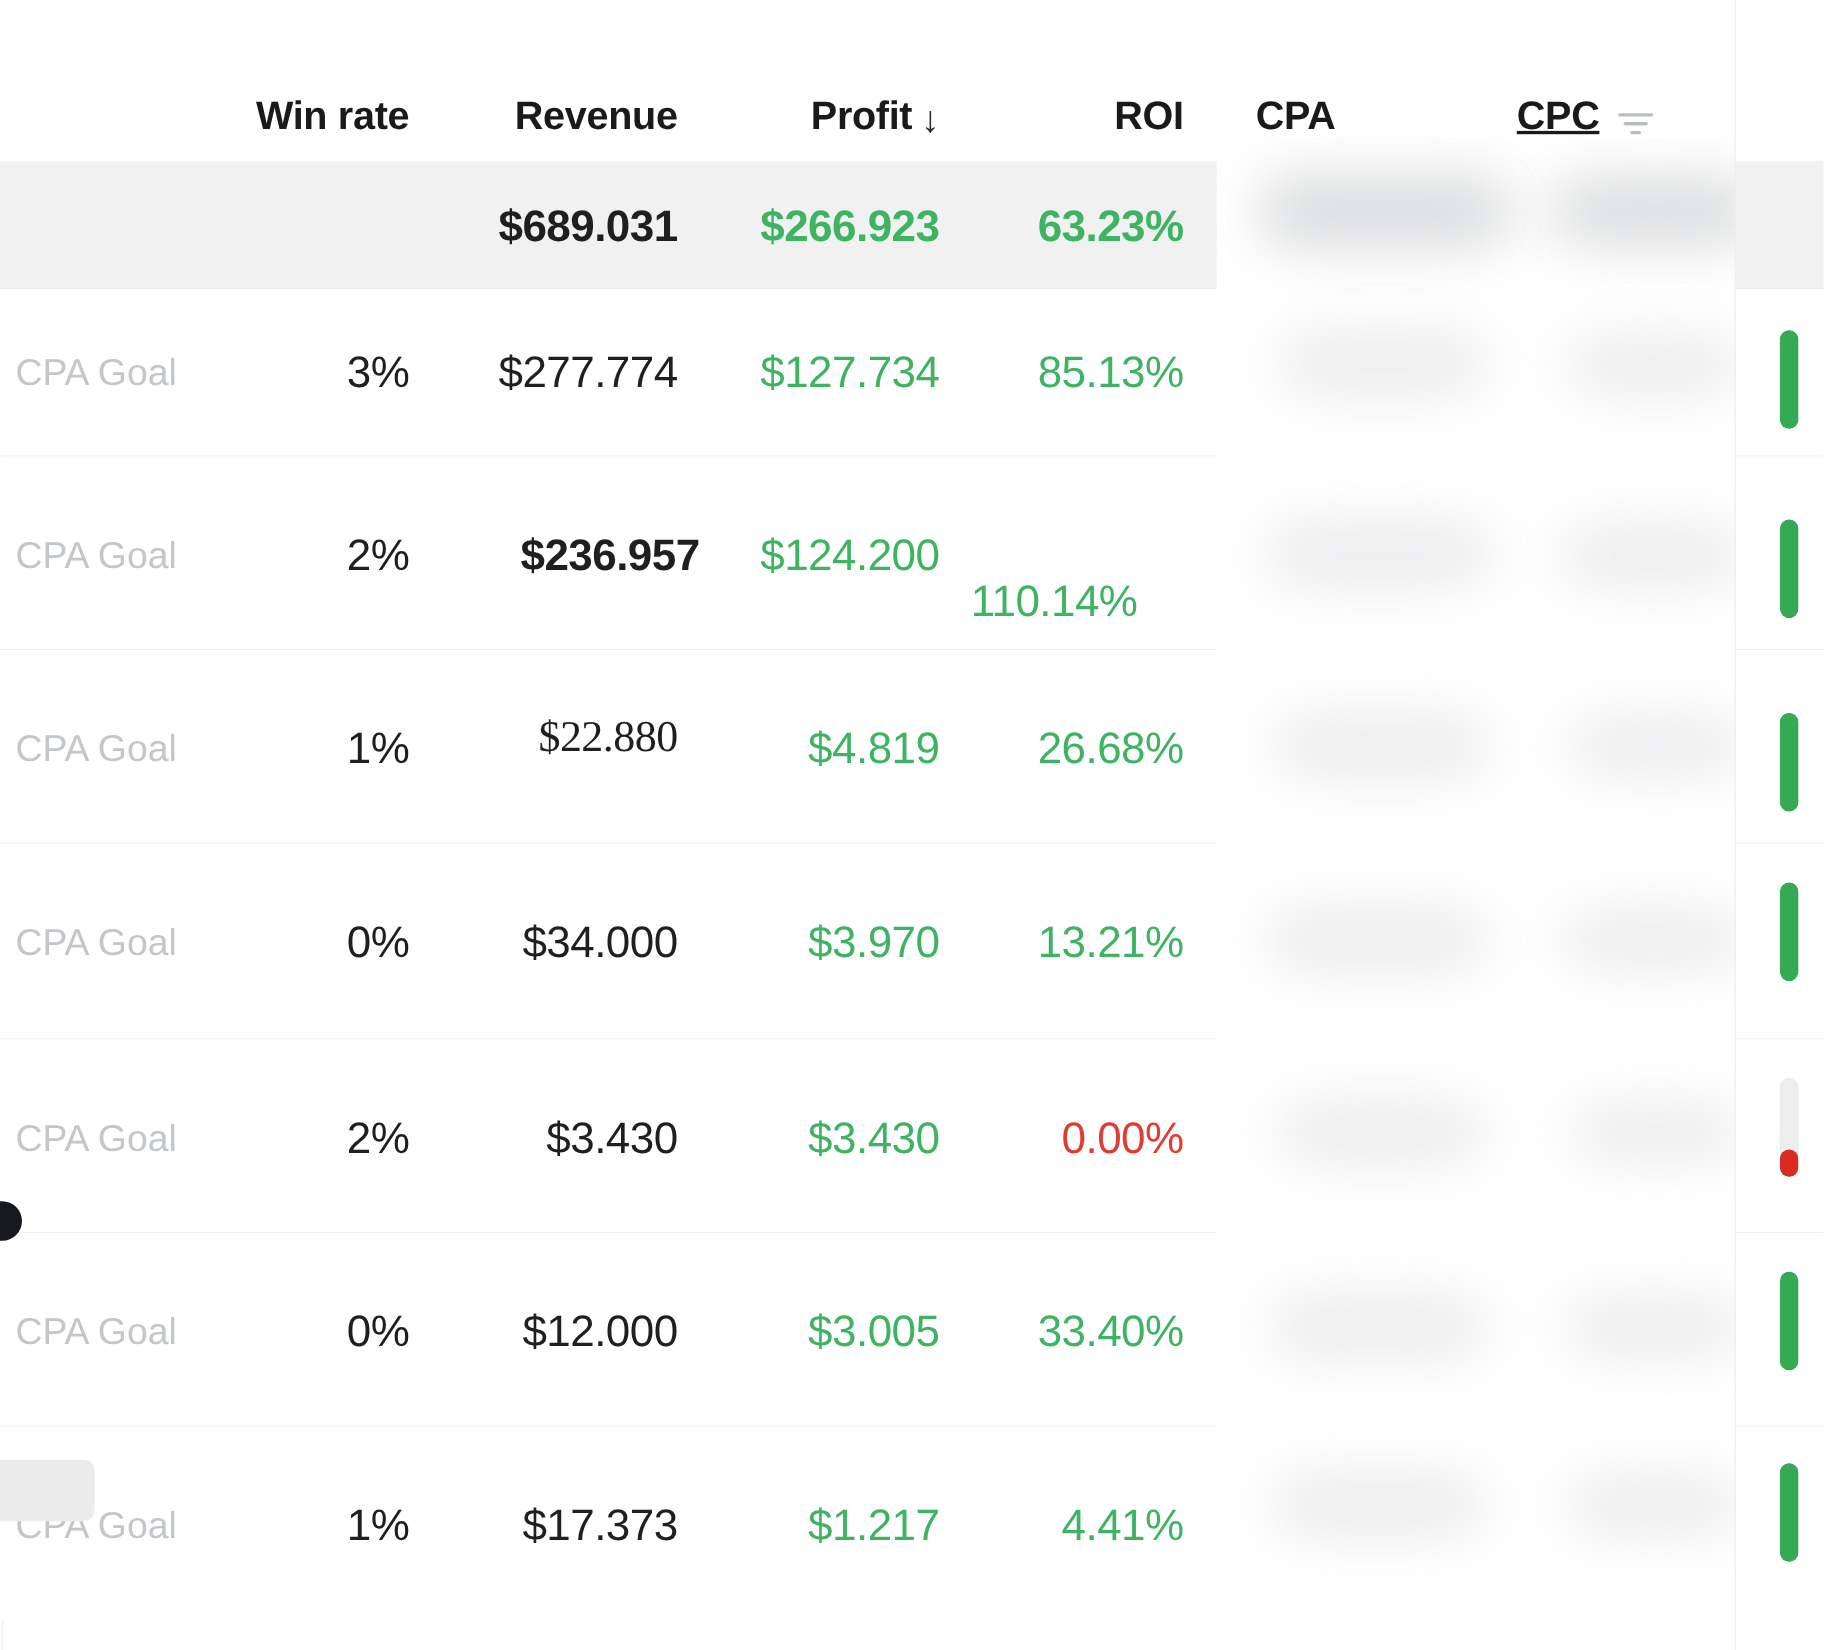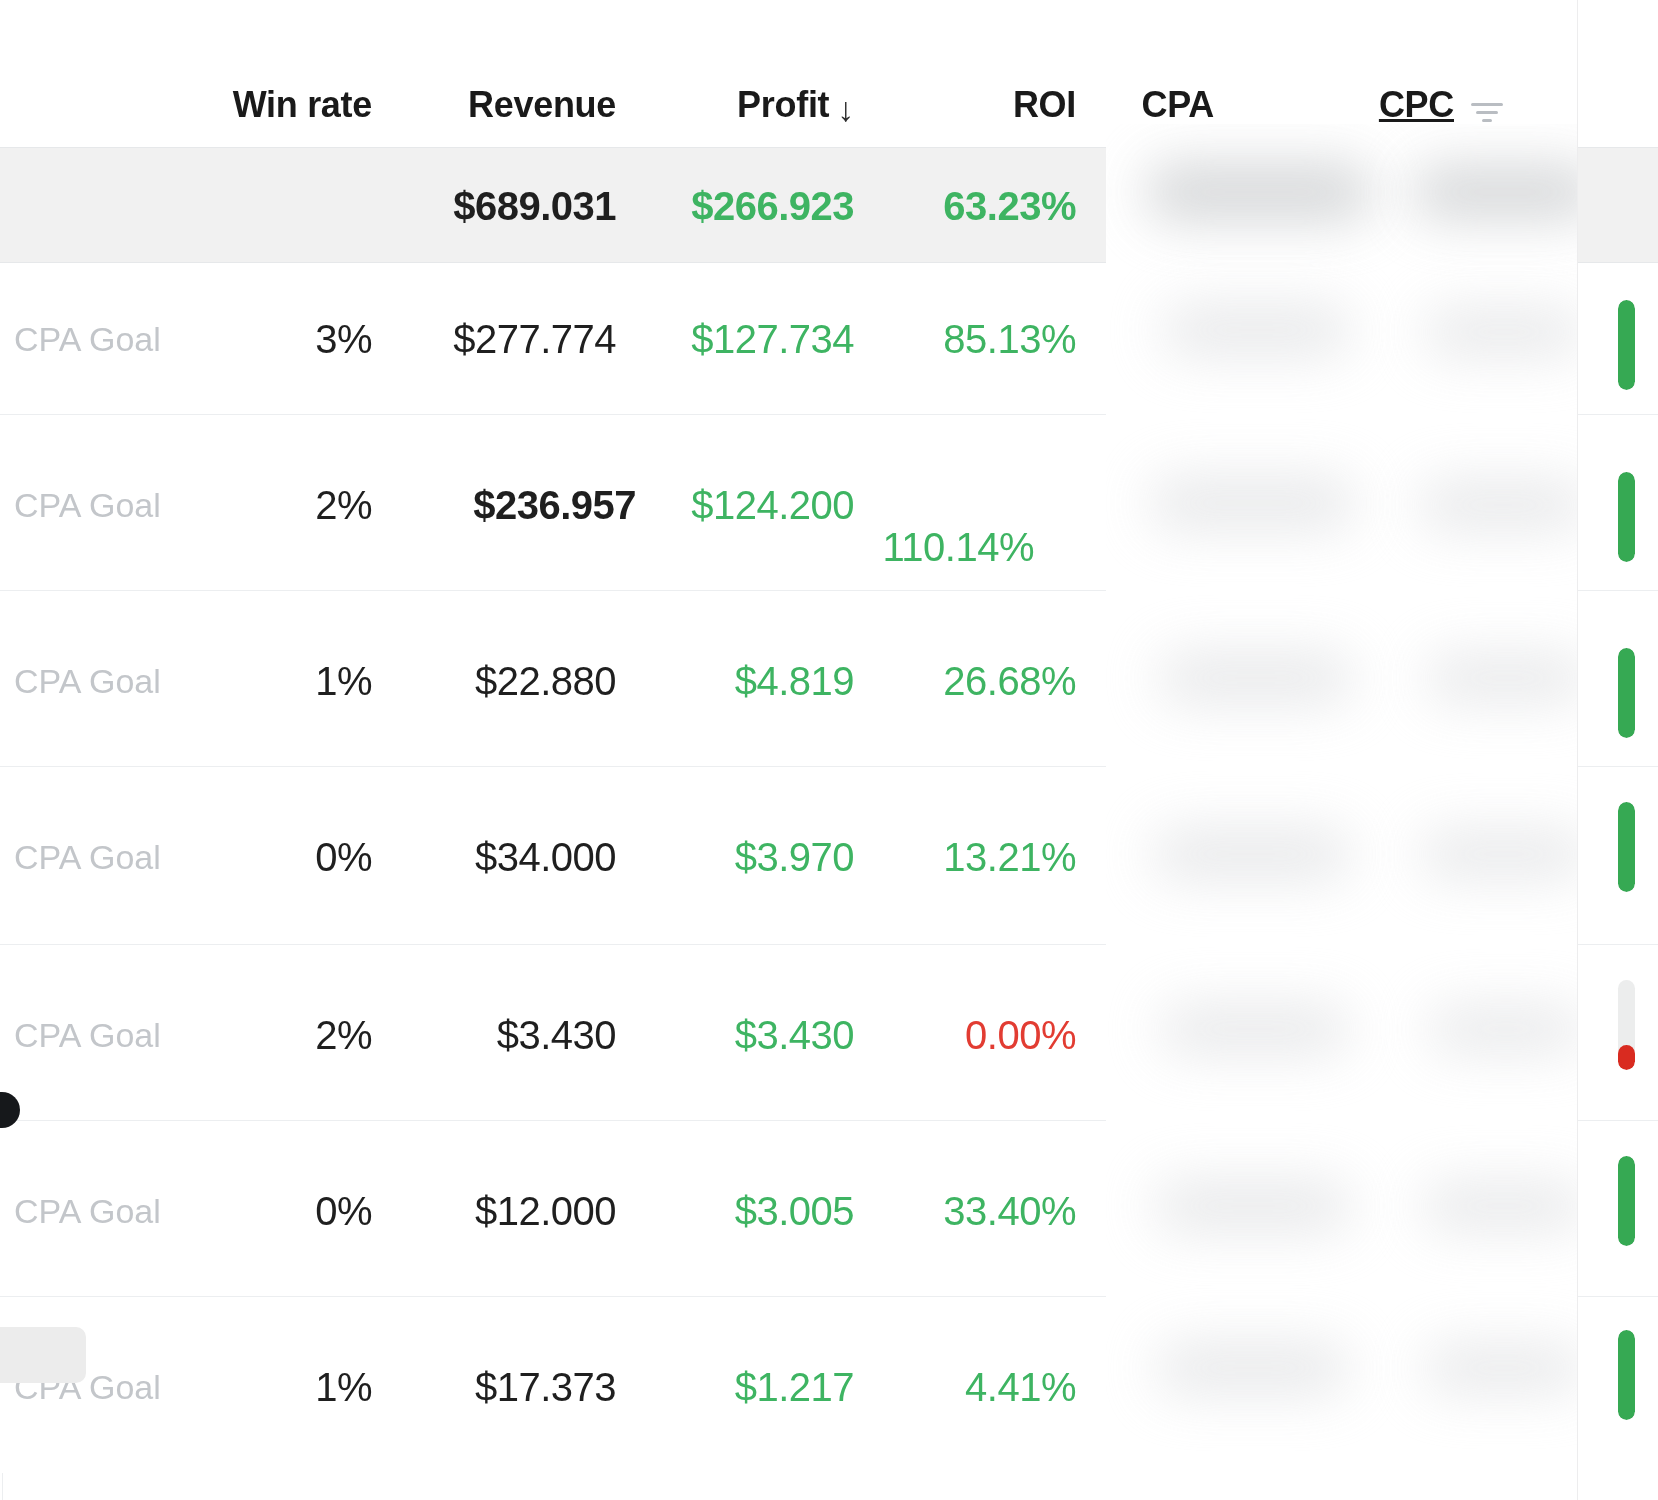--- a/index.html
+++ b/index.html
@@ -254,21 +254,21 @@
     <div class="cell left goal-label" style="left:14px; width:300px; top:60px;">CPA Goal</div>
     <div class="cell right v-dark" style="left:86px; width:286px; top:60px;">2%</div>
     <div class="cell right v-dark" style="left:392px; width:244px; top:60px;font-weight:bold;">$236.957</div>
     <div class="cell right v-green" style="left:616px; width:238px; top:60px;">$124.200</div>
     <div class="cell right v-green" style="left:812px; width:222px; top:60px;margin-top:42px;">110.14%</div>
   </div>
 
   <div class="row data" style="top:591px; height:176px;">
     <div class="cell left goal-label" style="left:14px; width:300px; top:60px;">CPA Goal</div>
     <div class="cell right v-dark" style="left:86px; width:286px; top:60px;">1%</div>
-    <div class="cell right v-dark" style="left:372px; width:244px; top:60px;">$22.880</div>
+    <div class="cell right v-dark" style="left:372px; width:244px; top:48px;font-family:Liberation Serif, serif;">$22.880</div>
     <div class="cell right v-green" style="left:616px; width:238px; top:60px;">$4.819</div>
     <div class="cell right v-green" style="left:854px; width:222px; top:60px;">26.68%</div>
   </div>
 
   <div class="row data" style="top:767px; height:178px;">
     <div class="cell left goal-label" style="left:14px; width:300px; top:60px;">CPA Goal</div>
     <div class="cell right v-dark" style="left:86px; width:286px; top:60px;">0%</div>
     <div class="cell right v-dark" style="left:372px; width:244px; top:60px;">$34.000</div>
     <div class="cell right v-green" style="left:616px; width:238px; top:60px;">$3.970</div>
     <div class="cell right v-green" style="left:854px; width:222px; top:60px;">13.21%</div>

